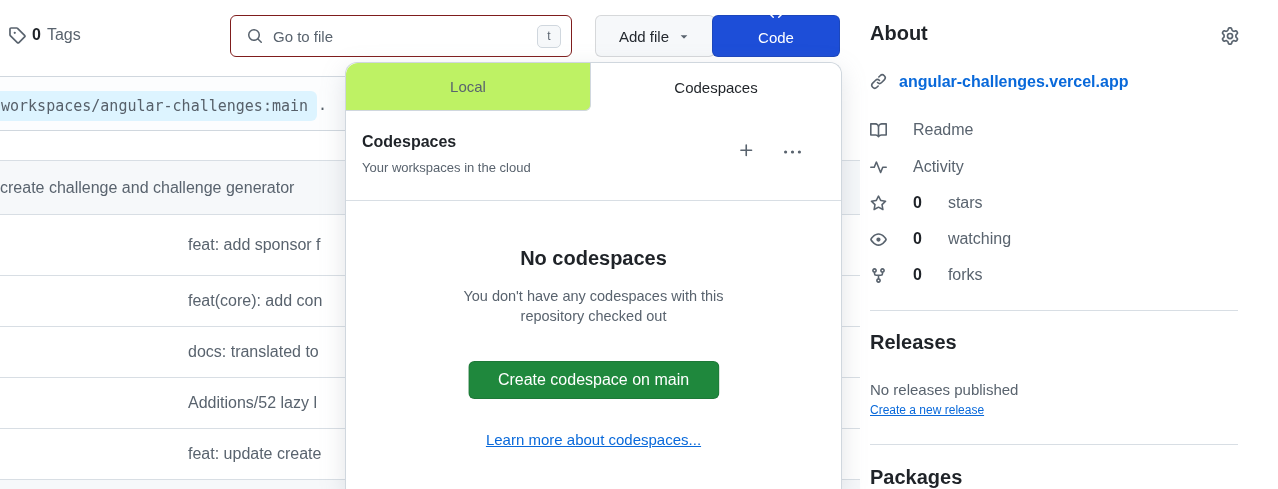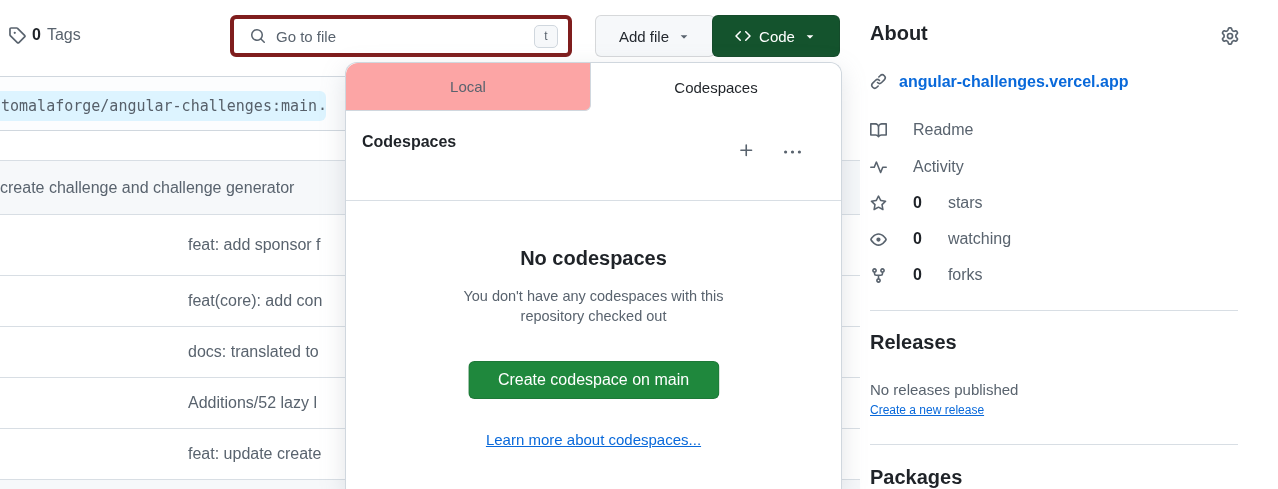--- a/index.html
+++ b/index.html
@@ -6,35 +6,35 @@
   html,body { width:1278px; height:489px; overflow:hidden; background:#fff;
               font-family:"Liberation Sans", sans-serif; }
   .page { position:relative; width:1278px; height:489px; background:#fff; }
   .abs { position:absolute; }
   svg { display:block; }
 
   
   .tags-link { left:8px; top:26px; display:flex; align-items:center; gap:6px;
                color:#59636e; font-size:16px; cursor:pointer; }
   .tags-link .cnt { font-weight:bold; color:#1f2328; }
-  .searchbox { left:230px; top:15px; width:342px; height:42px; border:4px solid #7f1d1d;
+  .searchbox { left:230px; top:15px; width:342px; height:42px; border:1px solid #7f1d1d;
                border-radius:6px; background:#fff; display:flex; align-items:center;
                padding:0 10px 0 16px; gap:10px; }
   .searchbox input { border:none; outline:none; flex:1; font-size:15px; color:#1f2328;
                      font-family:"Liberation Sans", sans-serif; background:transparent; }
   .searchbox input::placeholder { color:#59636e; }
   .kbd { min-width:24px; height:23px; border:1px solid #d0d7de; border-radius:5px;
          background:#f6f8fa; color:#59636e; font-size:12px; display:flex;
          align-items:center; justify-content:center; padding:0 5px; }
   .btn { display:flex; align-items:center; justify-content:center; gap:8px; height:42px;
          border-radius:6px; font-size:15px; cursor:pointer; border:1px solid transparent; }
   .addfile { left:582px; top:15px; width:120px; background:#f6f8fa;
              border-color:rgba(31,35,40,0.15); color:#24292f;margin-left:13px; }
-  .codebtn { left:712px; top:15px; width:128px; background:#14532d; color:#fff;
-             border-color:rgba(27,31,36,0.15); }
+  .codebtn { left:712px; top:15px; width:128px; background:#1d4ed8; color:#fff;
+             border-color:rgba(27,31,36,0.15);flex-direction:column; }
   .muted-ic { color:#59636e; }
 
   
   .clone-strip { left:0; top:76px; width:345px; height:55px; background:#fcfdfe;
                  border-top:1px solid #d0d7de; border-bottom:1px solid #d0d7de; }
   .ref-pill { left:-8px; top:91px; height:30px; background:#ddf4ff; border-radius:6px;
               display:flex; align-items:center; padding:0 9px; cursor:pointer; }
   .ref-pill code { font-family:"DejaVu Sans Mono", monospace; font-size:15px; color:#57606a; }
   .ref-suffix { left:318px; top:96px; font-family:"DejaVu Sans Mono", monospace;
                 font-size:15px; color:#57606a; }
@@ -49,21 +49,21 @@
   .commit-row-partial { width:860px; height:9px; background:#f6f8fa; }
 
   
   .panel { left:345px; top:62px; width:497px; height:427px; background:#fff;
            border:1px solid #d0d7de; border-bottom:none; border-radius:12px 12px 0 0;
            box-shadow:0 8px 24px rgba(140,149,159,0.25); z-index:10; }
   .tabs { display:flex; height:48px; }
   .tab { display:flex; align-items:center; justify-content:center; font-size:15px;
          cursor:pointer; }
   .tab-local { width:245px; color:#59636e; border-right:1px solid #d0d7de;
-               border-bottom:1px solid #d0d7de; border-radius:12px 0 6px 0; background:#fca5a5; }
+               border-bottom:1px solid #d0d7de; border-radius:12px 0 6px 0; background:#bef264; }
   .tab-codespaces { flex:1; color:#1f2328; border-radius:0 12px 0 0; background:#fff; }
   .panel-head { position:relative; height:90px; border-bottom:1px solid #d8dee4;
                 padding:22px 16px 0 16px; }
   .panel-title { font-size:16px; font-weight:bold; color:#1f2328; }
   .panel-sub { font-size:13px; color:#59636e; margin-top:9px; }
   .head-ic { position:absolute; color:#59636e; cursor:pointer; }
   .plus-ic { right:86px; top:31px; } .kebab-ic { right:40px; top:33px; }
   .bs-title { position:absolute; top:184px; left:0; width:100%; text-align:center;
               font-size:20px; font-weight:bold; color:#1f2328; }
   .bs-text { position:absolute; top:223px; left:0; width:100%; text-align:center;
@@ -132,21 +132,21 @@
     <span>Code</span>
     <span>
         <svg width="14" height="14" viewBox="0 0 16 16" fill="currentColor">
           <path d="m4.427 7.427 3.396 3.396a.25.25 0 0 0 .354 0l3.396-3.396A.25.25 0 0 0 11.396 7H4.604a.25.25 0 0 0-.177.427Z"></path>
         </svg>
       </span>
   </div>
 
   <div class="abs clone-strip"></div>
   <div class="abs ref-pill">
-    <code>tomalaforge/angular-challenges:main</code>
+    <code>workspaces/angular-challenges:main</code>
   </div>
   <span class="abs ref-suffix">.</span>
 
   <div class="abs commit-header">
     <span>create challenge and challenge generator</span>
   </div>
 
   <div class="abs commit-rows">
     <div class="commit-row h62">
         <span>feat: add sponsor f</span>
@@ -166,20 +166,21 @@
     <div class="commit-row-partial"></div>
   </div>
 
   <div class="abs panel">
     <div class="tabs">
       <div class="tab tab-local">Local</div>
       <div class="tab tab-codespaces">Codespaces</div>
     </div>
     <div class="panel-head">
       <div class="panel-title">Codespaces</div>
+      <div class="panel-sub">Your workspaces in the cloud</div>
       <span class="head-ic plus-ic">
           <svg width="17" height="17" viewBox="0 0 16 16" fill="currentColor">
             <path d="M7.75 2a.75.75 0 0 1 .75.75V7h4.25a.75.75 0 0 1 0 1.5H8.5v4.25a.75.75 0 0 1-1.5 0V8.5H2.75a.75.75 0 0 1 0-1.5H7V2.75A.75.75 0 0 1 7.75 2Z"></path>
           </svg>
         </span>
       <span class="head-ic kebab-ic">
           <svg width="17" height="17" viewBox="0 0 16 16" fill="currentColor">
             <path d="M8 9a1.5 1.5 0 1 0 0-3 1.5 1.5 0 0 0 0 3ZM1.5 9a1.5 1.5 0 1 0 0-3 1.5 1.5 0 0 0 0 3Zm13 0a1.5 1.5 0 1 0 0-3 1.5 1.5 0 0 0 0 3Z"></path>
           </svg>
         </span>

